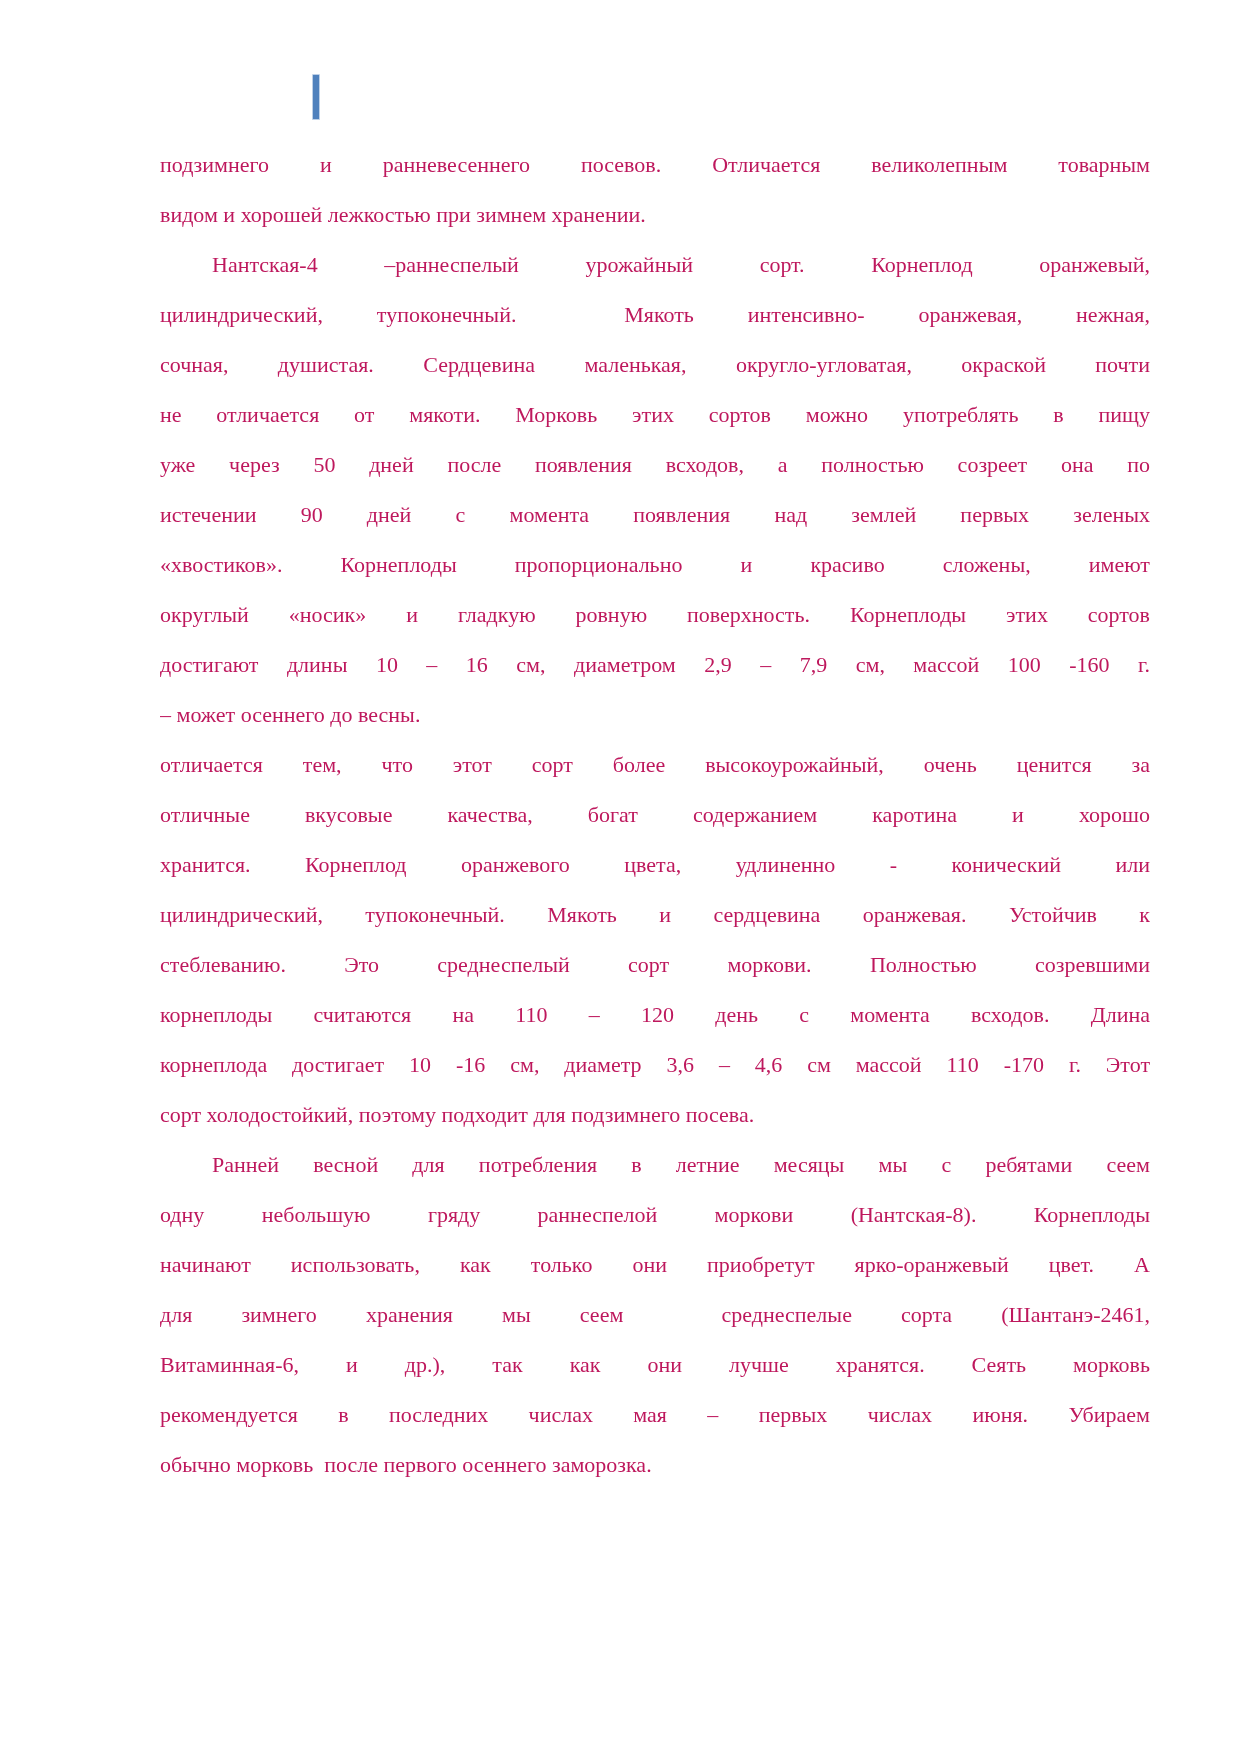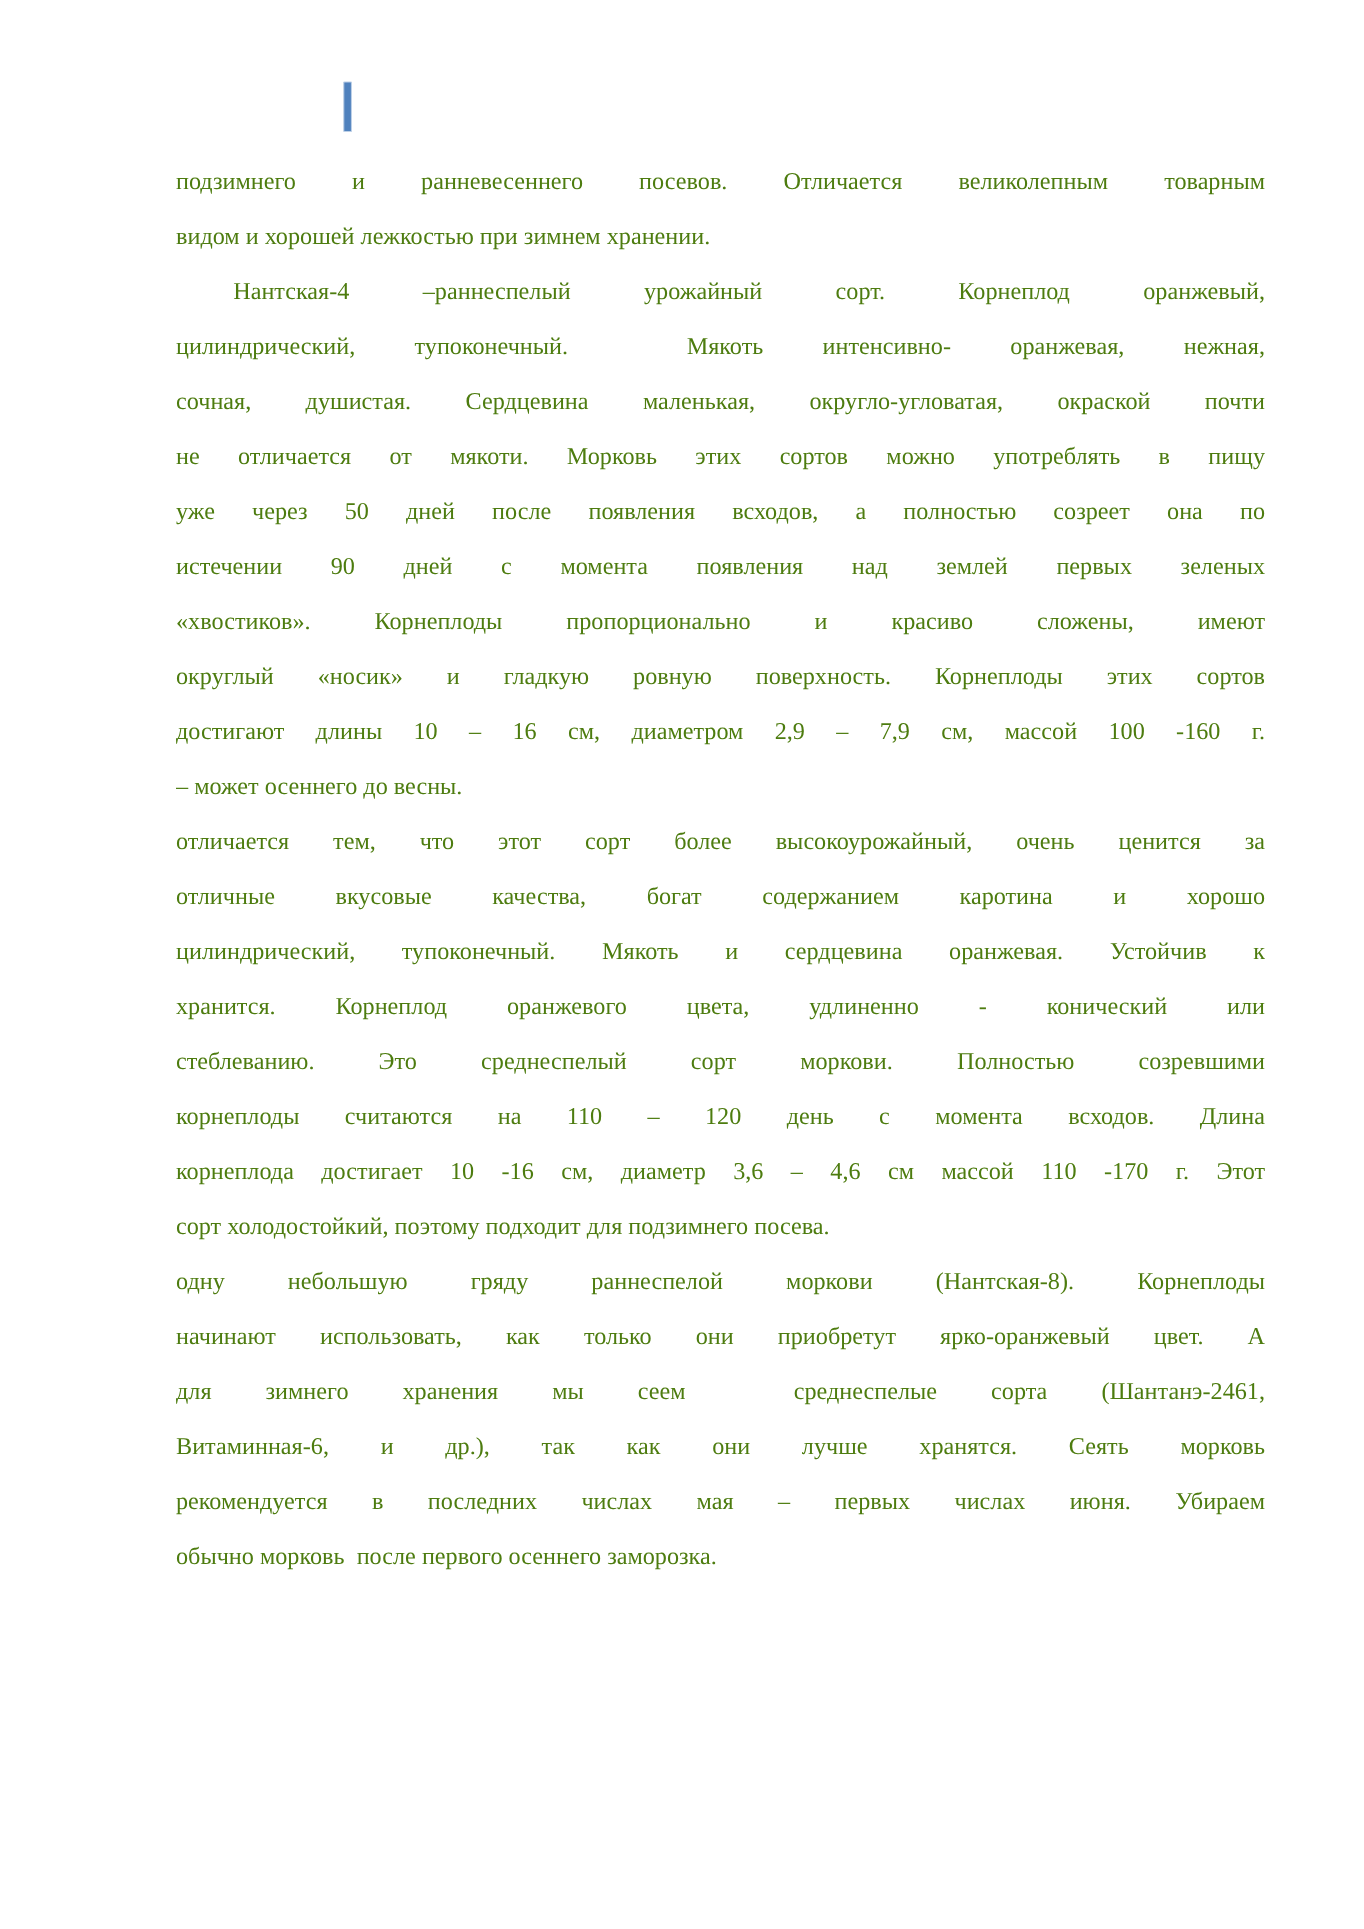--- a/index.html
+++ b/index.html
@@ -2,21 +2,21 @@
 <html><head>
 <meta charset="utf-8">
 <style>
   html, body { margin: 0; padding: 0; background: #ffffff; }
   .page {
     position: relative;
     width: 1240px;
     height: 1754px;
     background: #ffffff;
     font-family: "Liberation Serif", "DejaVu Serif", serif;
-    color: #4d7c0f;
+    color: #be185d;
     overflow: hidden;
   }
   .caret {
     position: absolute;
     left: 312px;
     top: 74px;
     width: 6px;
     height: 44px;
     border: 1px solid transparent;
     border-radius: 1px;
@@ -60,28 +60,29 @@
         <div class="line just"><span>уже через 50 дней после появления всходов, а полностью созреет она по</span></div>
         <div class="line just"><span>истечении 90 дней с момента появления над землей первых зеленых</span></div>
         <div class="line just"><span>«хвостиков». Корнеплоды пропорционально и красиво сложены, имеют</span></div>
         <div class="line just"><span>округлый «носик» и гладкую ровную поверхность. Корнеплоды этих сортов</span></div>
         <div class="line just"><span>достигают длины 10 – 16 см, диаметром 2,9 – 7,9 см, массой 100 -160 г.</span></div>
         <div class="line"><span>– может осеннего до весны.</span></div>
       </div>
       <div class="paragraph">
         <div class="line just"><span>отличается тем, что этот сорт более высокоурожайный, очень ценится за</span></div>
         <div class="line just"><span>отличные вкусовые качества, богат содержанием каротина и хорошо</span></div>
+        <div class="line just"><span>хранится. Корнеплод оранжевого цвета, удлиненно - конический или</span></div>
         <div class="line just"><span>цилиндрический, тупоконечный. Мякоть и сердцевина оранжевая. Устойчив к</span></div>
-        <div class="line just"><span>хранится. Корнеплод оранжевого цвета, удлиненно - конический или</span></div>
         <div class="line just"><span>стеблеванию. Это среднеспелый сорт моркови. Полностью созревшими</span></div>
         <div class="line just"><span>корнеплоды считаются на 110 – 120 день с момента всходов. Длина</span></div>
         <div class="line just"><span>корнеплода достигает 10 -16 см, диаметр 3,6 – 4,6 см массой 110 -170 г. Этот</span></div>
         <div class="line"><span>сорт холодостойкий, поэтому подходит для подзимнего посева.</span></div>
       </div>
       <div class="paragraph">
+        <div class="line just indent"><span>Ранней весной для потребления в летние месяцы мы с ребятами сеем</span></div>
         <div class="line just"><span>одну небольшую гряду раннеспелой моркови (Нантская-8). Корнеплоды</span></div>
         <div class="line just"><span>начинают использовать, как только они приобретут ярко-оранжевый цвет. А</span></div>
         <div class="line just"><span>для зимнего хранения мы сеем&nbsp; среднеспелые сорта (Шантанэ-2461,</span></div>
         <div class="line just"><span>Витаминная-6, и др.), так как они лучше хранятся. Сеять морковь</span></div>
         <div class="line just"><span>рекомендуется в последних числах мая – первых числах июня. Убираем</span></div>
         <div class="line"><span>обычно морковь&nbsp; после первого осеннего заморозка.</span></div>
       </div>
     </div>
 </div>
 

